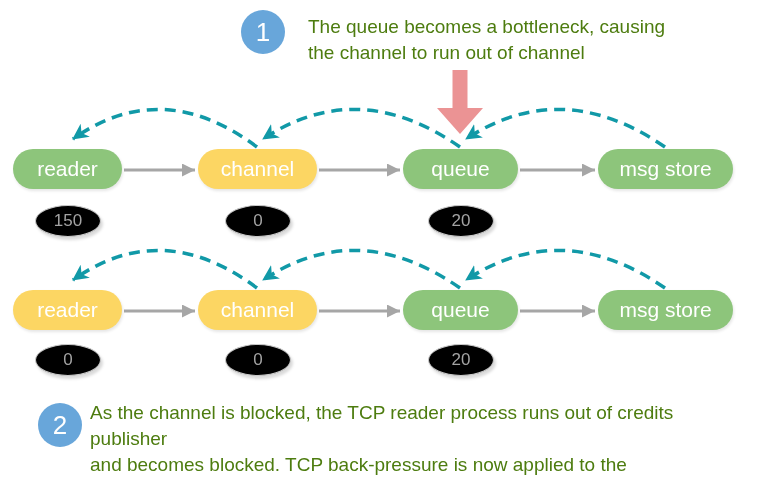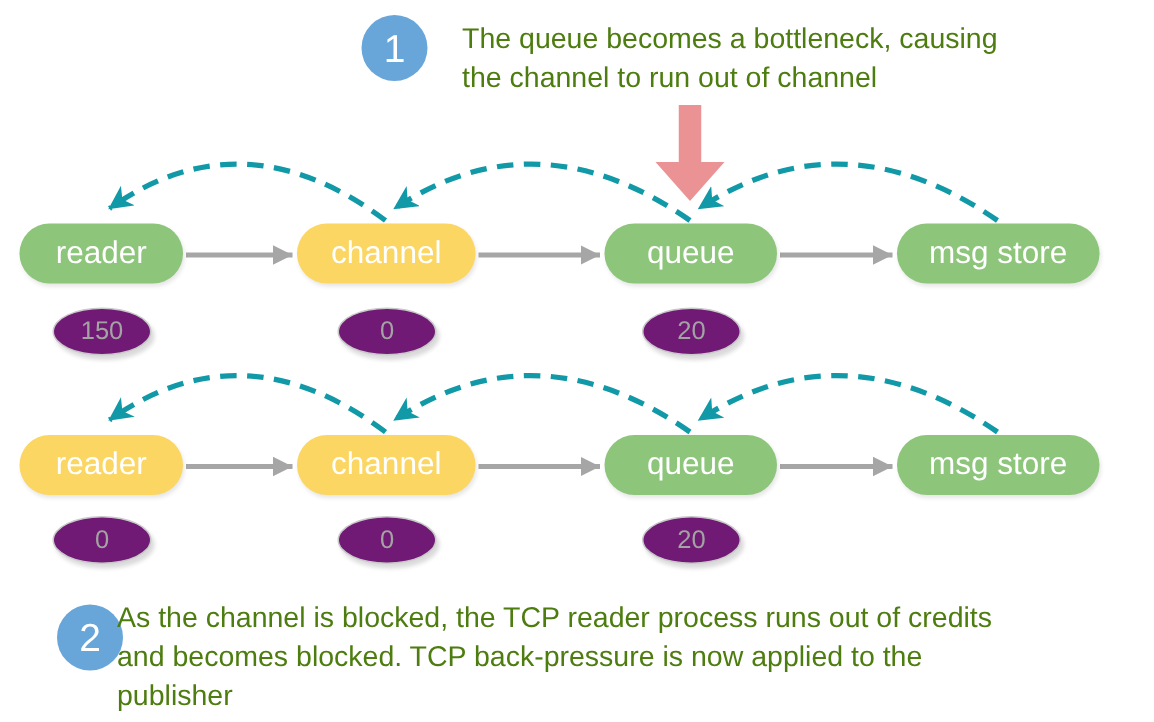--- a/index.html
+++ b/index.html
@@ -8,21 +8,21 @@
     font-family:"Liberation Sans",sans-serif;
   }
   .layer{position:absolute;left:0;top:0;width:769px;height:481px;pointer-events:none;}
   .pill{
     position:absolute;height:40px;border-radius:21px;
     display:flex;align-items:center;justify-content:center;
     color:#ffffff;font-size:21px;
     box-shadow:1px 2px 3px rgba(0,0,0,0.10);
   }
   .oval{
-    position:absolute;width:64px;height:30px;background:#701a75;
+    position:absolute;width:64px;height:30px;background:#000000;
     border:1.5px solid #C9C9C9;border-radius:50%;
     display:flex;align-items:center;justify-content:center;
     color:#A3A3A3;font-size:17px;
     box-shadow:2px 3px 3px rgba(0,0,0,0.15);
   }
   .badge{
     position:absolute;width:44px;height:44px;border-radius:50%;
     background:#68A6DA;color:#ffffff;font-size:26px;
     display:flex;align-items:center;justify-content:center;
   }
@@ -82,19 +82,19 @@
   <div class="pill" style="left: 13px; top: 290px; width: 109px; background: rgb(252, 214, 99);">reader</div>
   <div class="pill" style="left: 198px; top: 290px; width: 119px; background: rgb(252, 214, 99);">channel</div>
   <div class="pill" style="left: 403px; top: 290px; width: 115px; background: rgb(141, 197, 123);">queue</div>
   <div class="pill" style="left: 598px; top: 290px; width: 135px; background: rgb(141, 197, 123);">msg store</div>
 
   <div class="oval" style="left:35px;top:344px">0</div>
   <div class="oval" style="left:225px;top:344px">0</div>
   <div class="oval" style="left:428px;top:344px">20</div>
 
   <div class="badge" style="left:38px;top:403px">2</div>
-  <div class="note" style="left:78px;top:400px;width:675px">
+  <div class="note" style="left:90px;top:400px;width:675px">
     <div>As the channel is blocked, the TCP reader process runs out of credits</div>
+    <div>publisher</div>
     <div>and becomes blocked. TCP back-pressure is now applied to the</div>
-    <div>publisher</div>
   </div>
 
 </div>
 
 </body></html>

